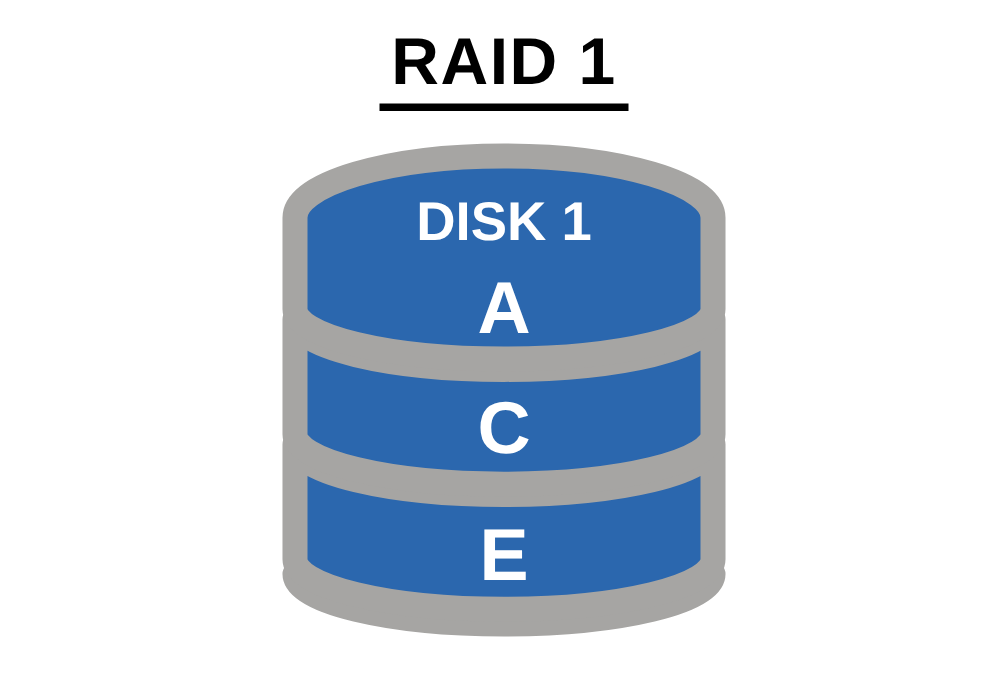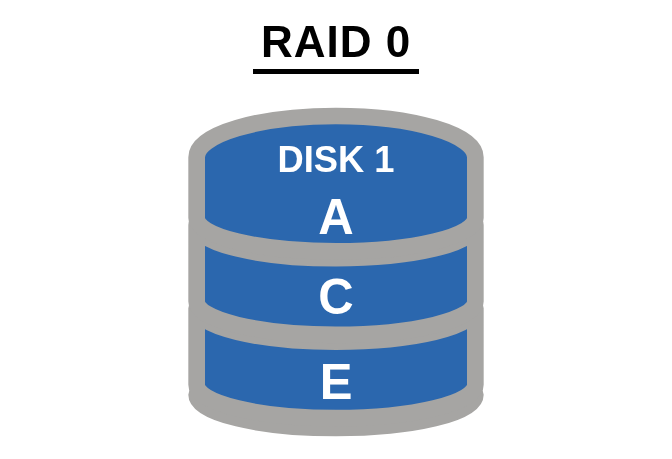--- a/index.html
+++ b/index.html
@@ -35,21 +35,21 @@
   }
   .disks-row {
     margin-top: 14px;
     display: flex;
     justify-content: center;
     align-items: flex-start;
     gap: 42px;
     width: 100%;
   }
   .disk {
-    margin: 12px;
+    margin: 0;
     width: 314px;
   }
   .disk svg {
     display: block;
     width: 314px;
     height: 344px;
   }
   .disk-shape {
     fill: #2B67AE;
     stroke: #A6A5A3;
@@ -77,21 +77,21 @@
     font-weight: 700;
     text-anchor: middle;
   }
 </style>
 </head>
 <body>
 
 <div class="page">
 
   <div class="title-wrap">
-    <span class="title-text">RAID 0</span>
+    <span class="title-text">RAID 1</span>
   </div>
 
   <div class="disks-row">
 
     <figure class="disk">
       <svg viewBox="0 0 320 350" aria-hidden="true">
         <path class="disk-bottom-rim" d="M 18,300 A 142,34 0 0 0 302,300"></path>
         <path class="disk-shape" d="M 18,212 A 142,34 0 0 0 302,212 L 302,290 A 142,34 0 0 1 18,290 Z"></path>
         <path class="disk-shape" d="M 18,127 A 142,34 0 0 0 302,127 L 302,205 A 142,34 0 0 1 18,205 Z"></path>
         <path class="disk-shape" d="M 18,58 A 142,42 0 0 1 302,58 L 302,120 A 142,34 0 0 1 18,120 Z"></path>

